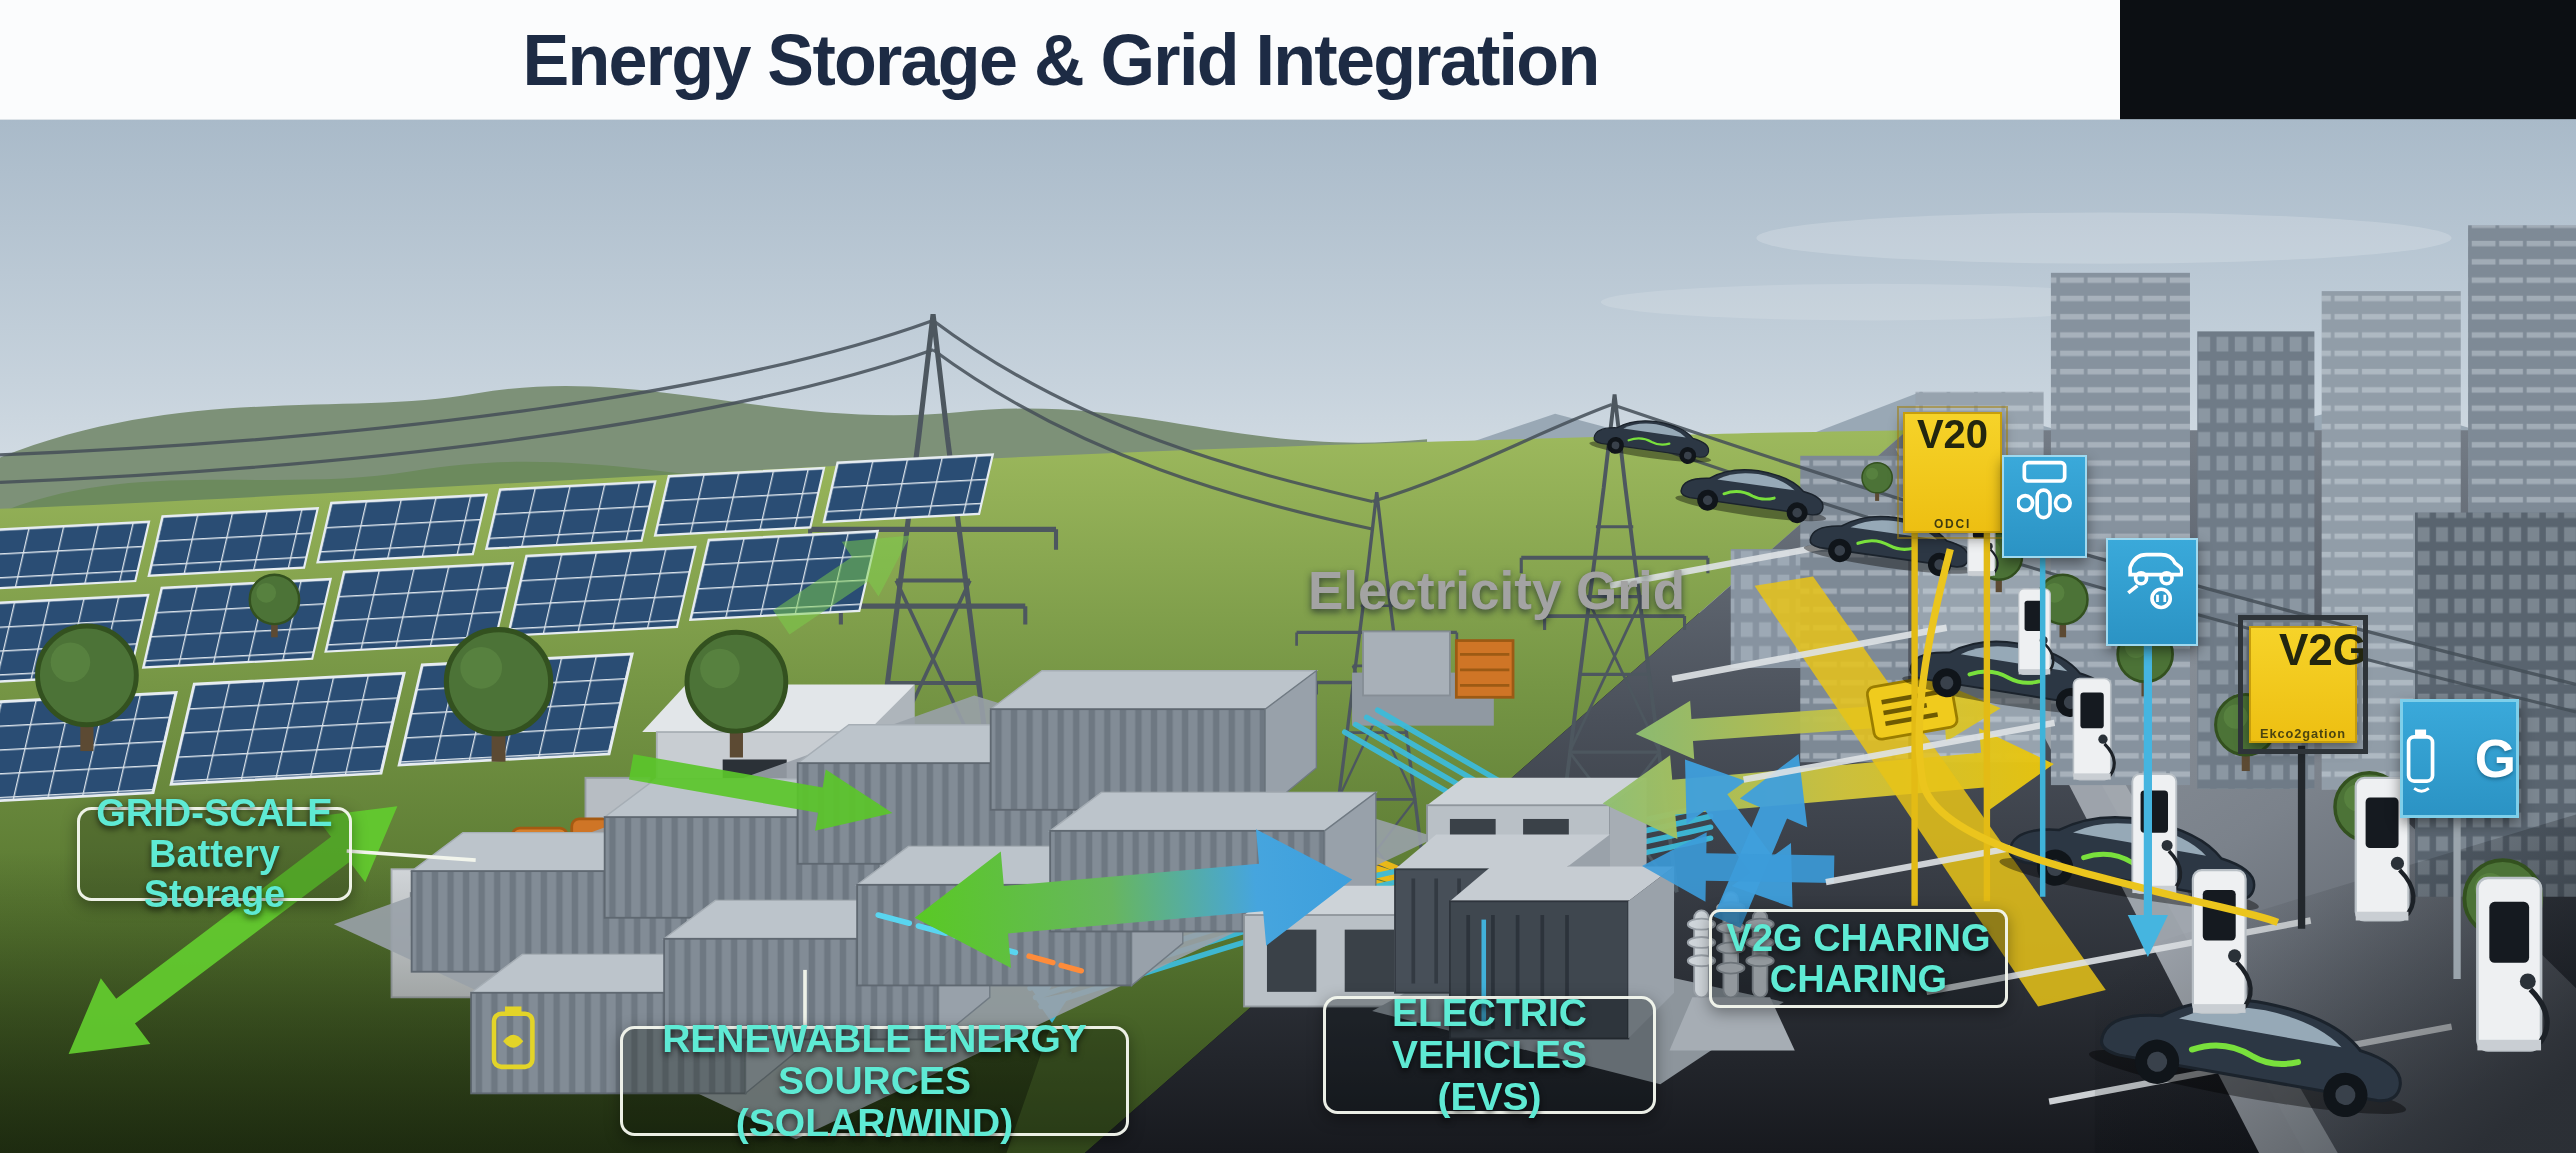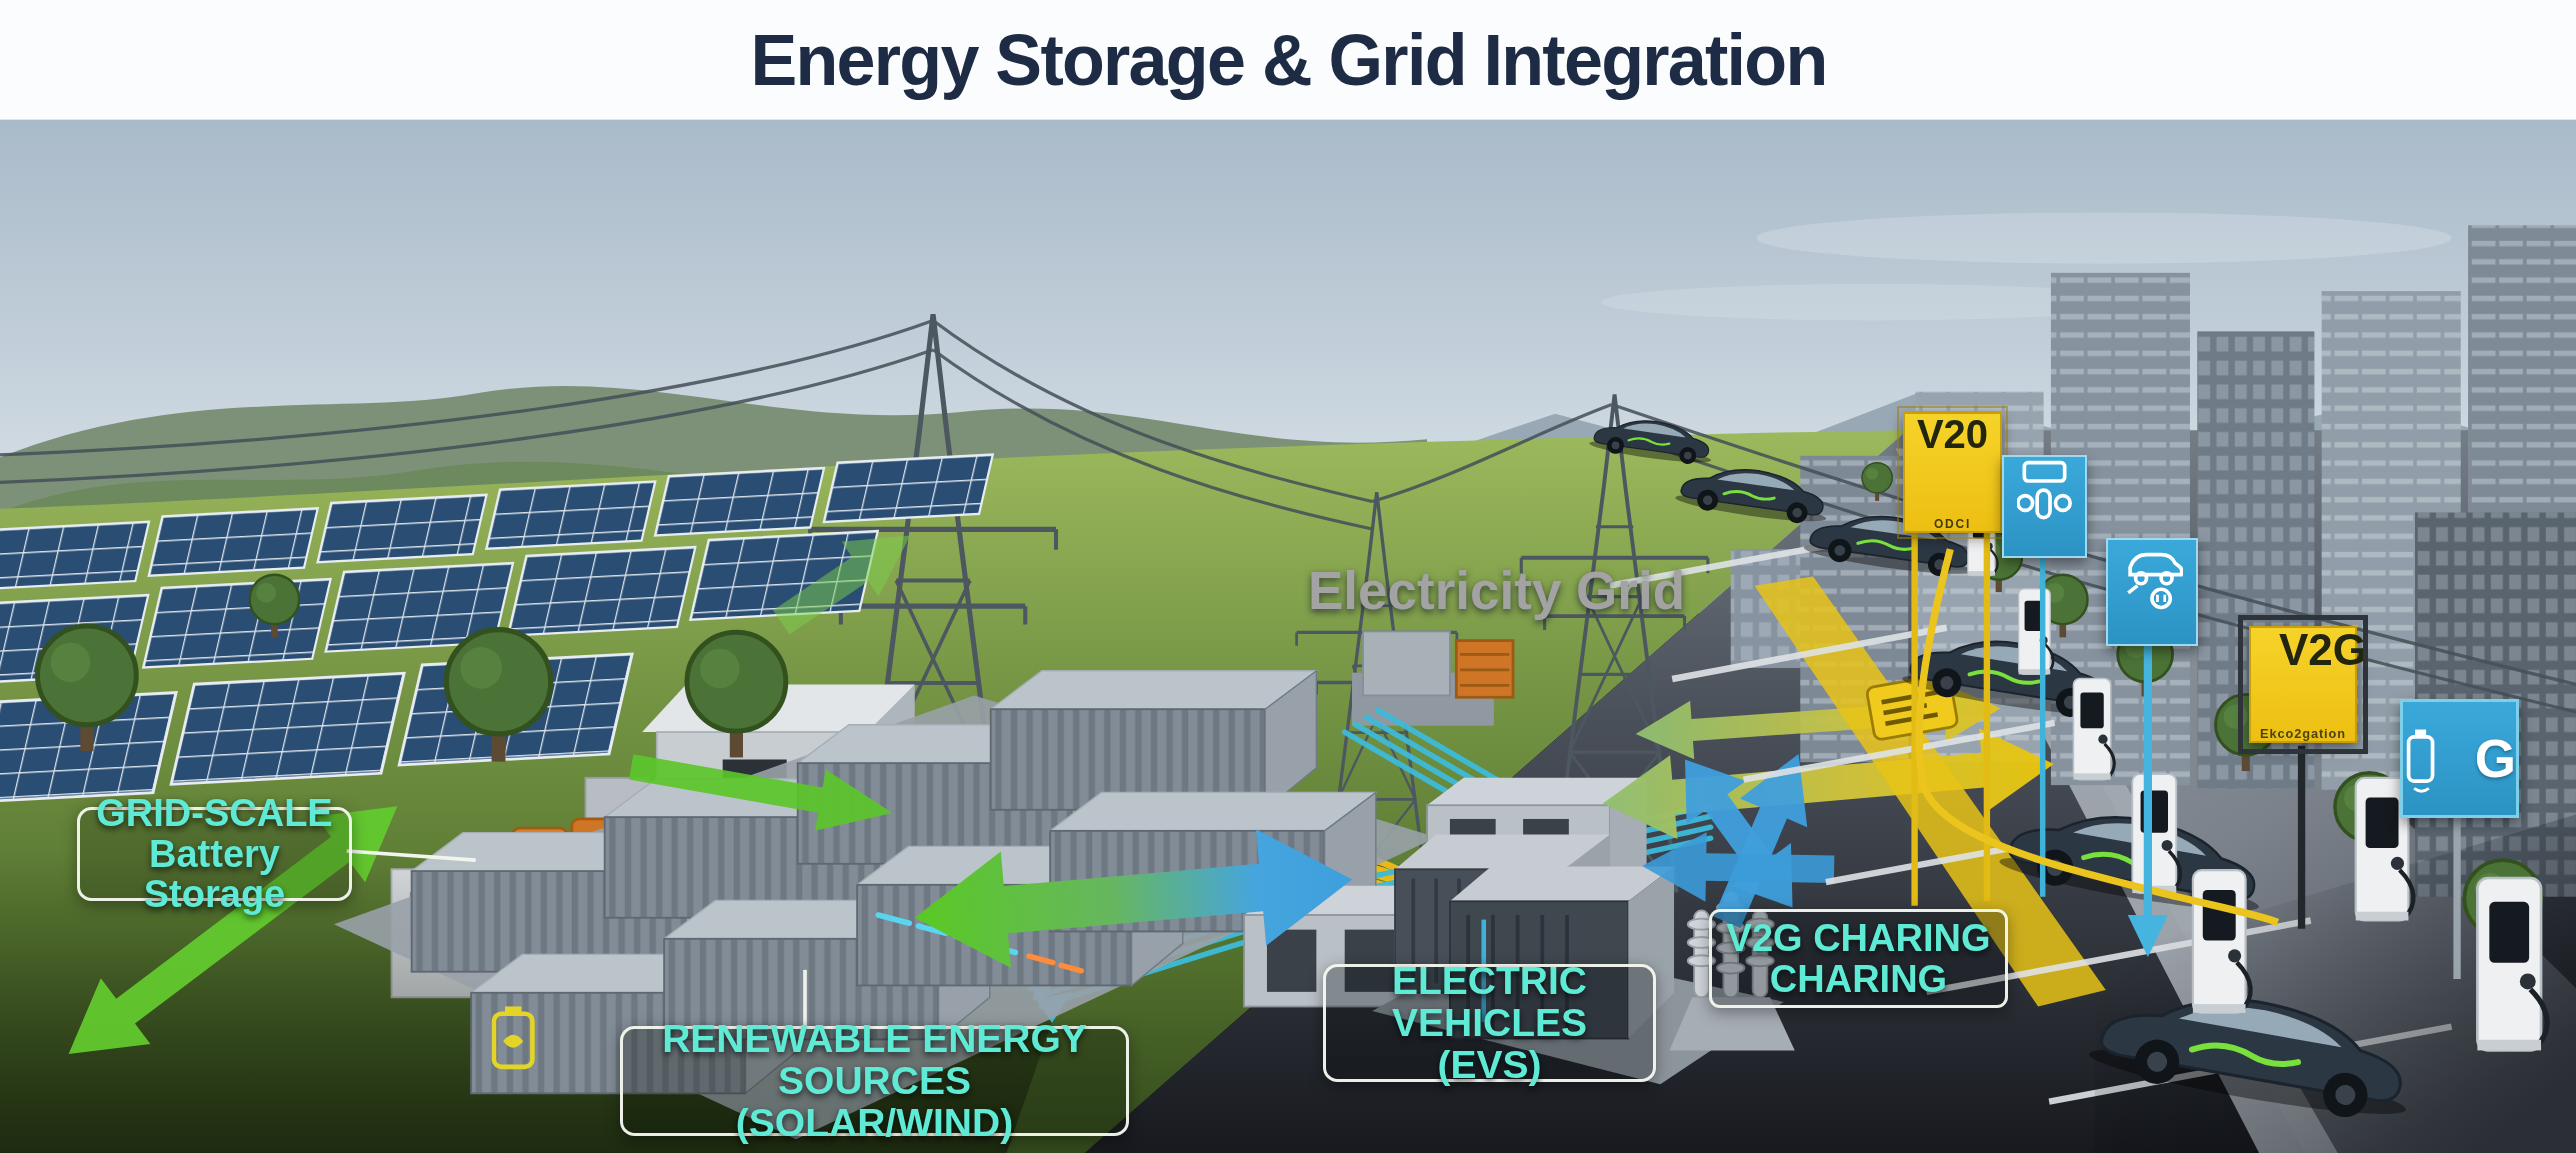--- a/index.html
+++ b/index.html
@@ -1,23 +1,23 @@
 <!DOCTYPE html>
 <html style="font-size:14.6px"><head>
 <meta charset="utf-8">
 <style>
   html,body{margin:0;padding:0;background:#0c0f13;}
   .stage{position:relative;width:2576px;height:1154px;overflow:hidden;font-family:"Liberation Sans",sans-serif;}
   .scene-svg{position:absolute;left:0;top:0;}
-  .header{position:absolute;left:0;top:0;width:2576px;height:119px;background:#fbfcfd;border-bottom:1.8px solid #dde3e8;display:flex;align-items:center;justify-content:center;z-index:5;}
+  .header{position:absolute;left:0;top:0;width:2120px;height:119px;background:#fbfcfd;border-bottom:1.8px solid #dde3e8;display:flex;align-items:center;justify-content:center;z-index:5;}
   .header h1{margin:0;font-size:73px;font-weight:800;letter-spacing:-1.8px;color:#1d2b44;transform:scaleX(.96);}
   .lbl{position:absolute;z-index:6;border:3.7px solid rgba(245,248,238,.96);border-radius:14.6px;color:#5eead4;font-weight:700;text-align:center;display:flex;flex-direction:column;justify-content:center;line-height:1.07;text-shadow:0 2.7px 6.4px rgba(0,0,0,.65);background:rgba(18,26,14,.20);box-shadow:0 4.6px 14.6px rgba(0,0,0,.35);}
   .lbl-grid{left:77px;top:807px;width:269px;height:88px;font-size:38px;}
   .lbl-ren{left:604px;top:1026px;width:503px;height:104px;font-size:39px;background:rgba(12,18,8,.28);margin-left:16px;}
-  .lbl-ev{left:1323px;top:964px;width:327px;height:112px;font-size:39px;background:rgba(8,12,16,.30);}
+  .lbl-ev{left:1323px;top:996px;width:327px;height:112px;font-size:39px;background:rgba(8,12,16,.30);}
   .lbl-v2g{left:1709px;top:909px;width:293px;height:93px;font-size:38px;border-radius:11px;background:rgba(8,12,16,.30);}
   .egrid{position:absolute;left:1308px;top:560px;z-index:6;font-size:53px;font-weight:700;color:#a3a3a3;text-shadow:0 2.7px 7.3px rgba(20,30,40,.7);}
   .sign{position:absolute;z-index:6;display:flex;flex-direction:column;align-items:center;justify-content:space-between;font-weight:800;box-shadow:0 5.5px 12.8px rgba(0,0,0,.45);}
   .sign-yellow{background:linear-gradient(180deg,#f6d329,#edbf12);color:#23260f;border:2.7px solid #c79e0c;}
   .sign-blue{background:linear-gradient(180deg,#3aa9da,#2b93c4);border:2.7px solid #9fd9ef;color:#fff;}
   .sv20{left:1903px;top:412px;width:95px;height:117px;outline:2.7px solid rgba(160,125,10,.55);outline-offset:4.6px;}
   .sv20 .t{font-size:40px;line-height:1;}
   .sv20 .s{font-size:12px;letter-spacing:1.8px;margin-top:9.1px;font-weight:700;opacity:.85;}
   .s1{left:2002px;top:455px;width:81px;height:99px;}
   .s2{left:2106px;top:538px;width:88px;height:104px;}

